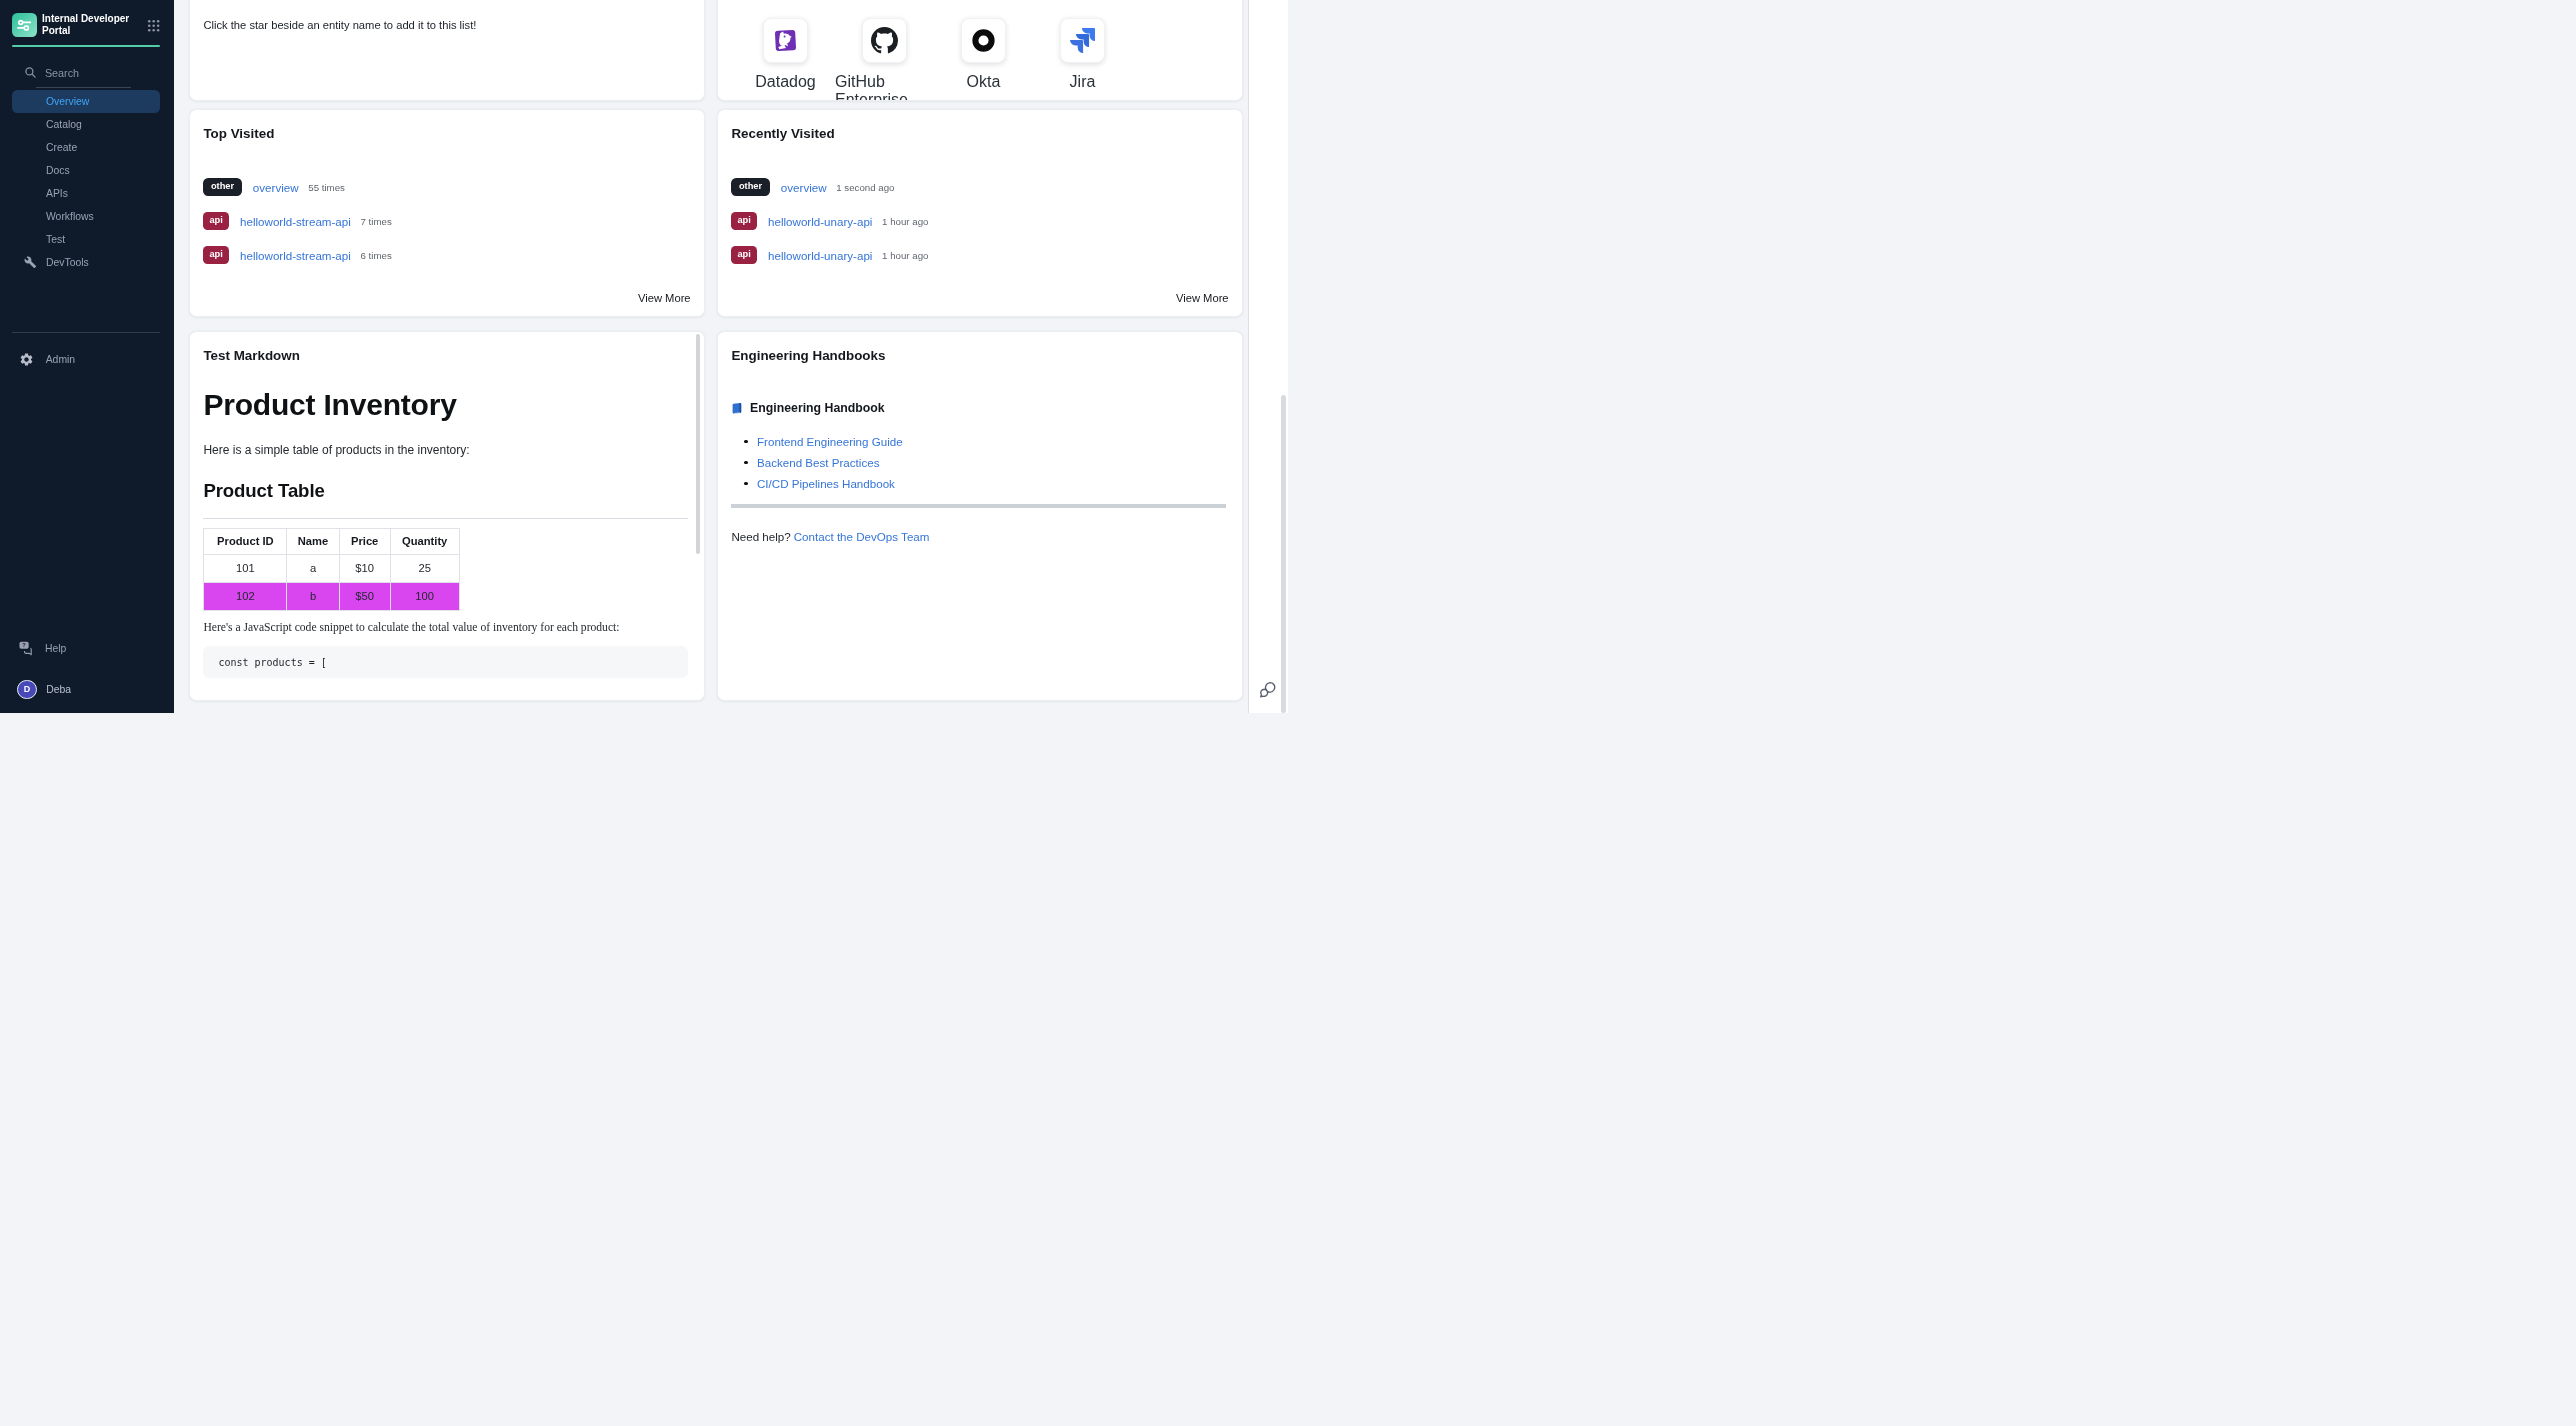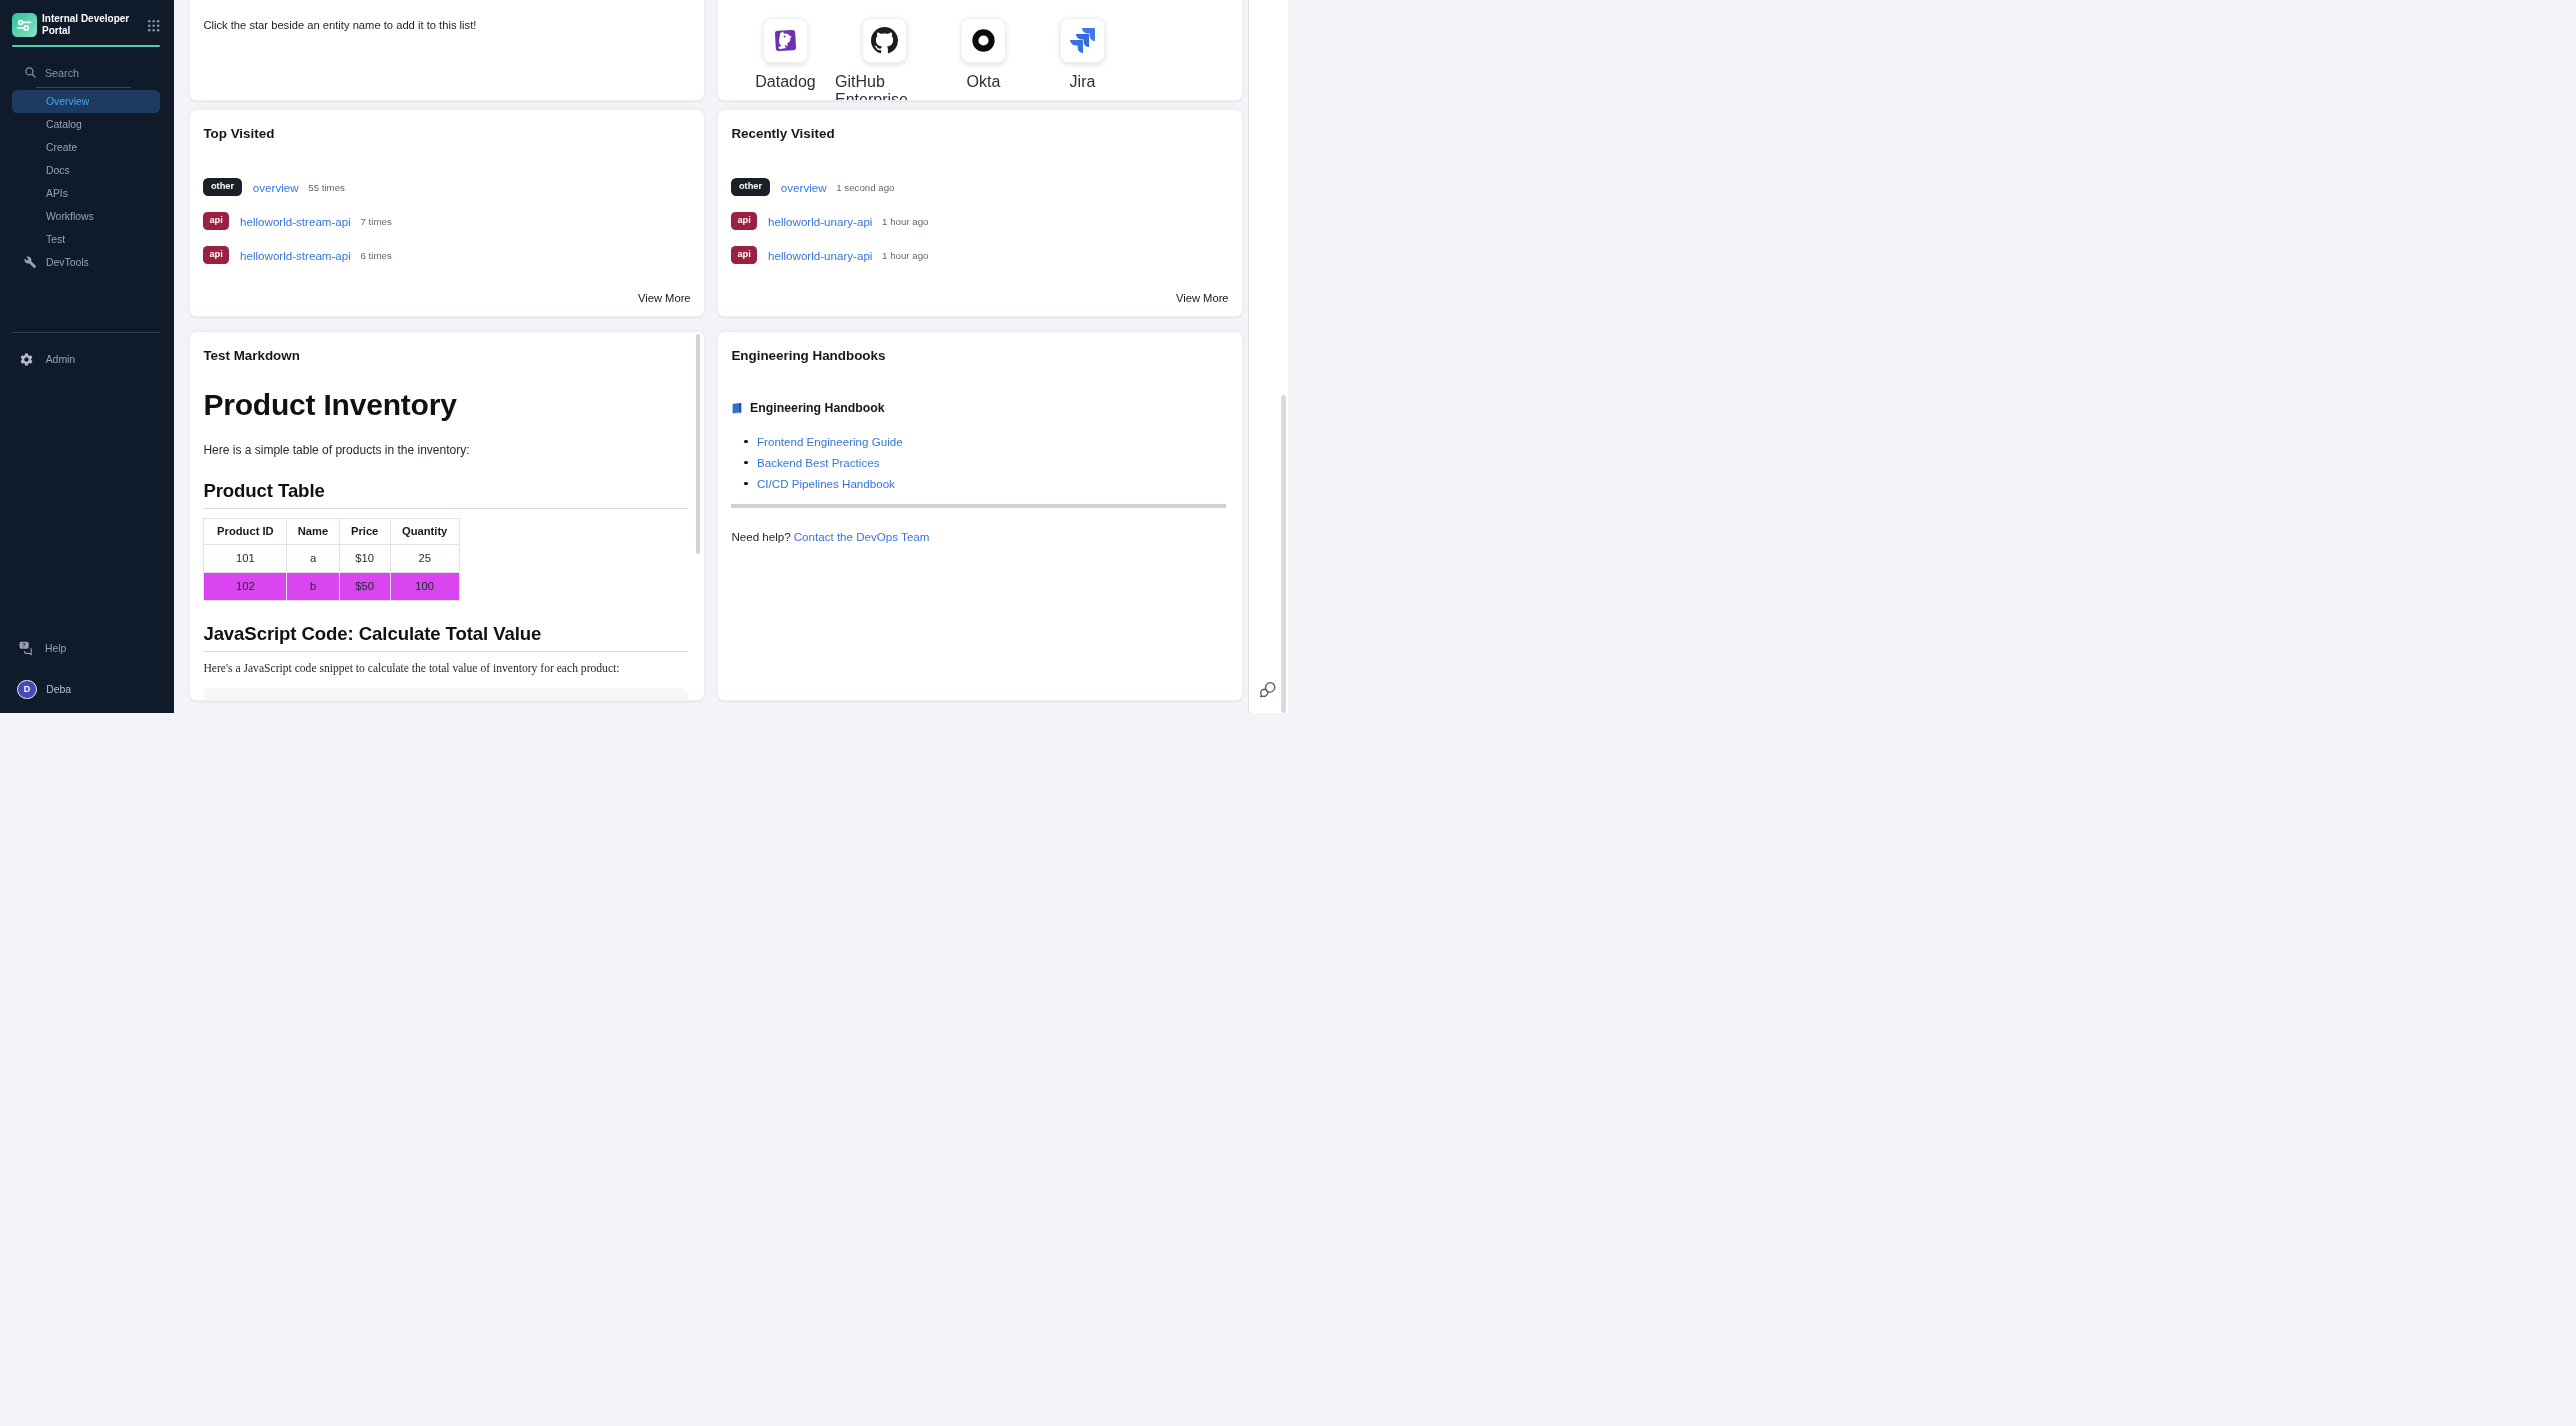--- a/index.html
+++ b/index.html
@@ -62,21 +62,21 @@
   .badge.api { background:#9b2143; border-radius:4.5px; padding:4.5px 6px; }
   .visit-link { margin-left:11.2px; font-size:11.6px; color:#3575d8; text-decoration:none; cursor:pointer; }
   .visit-meta { margin-left:9.7px; font-size:9.7px; color:#61666f; }
   .view-more { position:absolute; right:13.4px; bottom:12px; font-size:11.2px; color:#15181d; cursor:pointer; }
 
   
   .md-body { position:absolute; left:13.4px; right:16.4px; top:40px; color:#24292f; }
   .md-h1 { margin-top:16.4px; font-size:30px; font-weight:700; color:#0f1215; letter-spacing:-0.2px; }
   .md-p  { margin-top:21px; font-size:12px; color:#24292f; }
   .md-h2 { margin-top:22.4px; font-size:18.6px; font-weight:700; color:#0f1215; letter-spacing:-0.1px;
-           padding-bottom:6px; border-bottom:0.7px solid #d8dbdf; }
+           padding-bottom:16px; border-bottom:0.7px solid #d8dbdf; }
   .md-table { margin-top:9px; border-collapse:collapse; }
   .md-table th, .md-table td { border:0.7px solid #dfe2e6; font-size:11.2px; text-align:center; padding:0 10.4px; }
   .md-table th { height:26px; font-weight:700; color:#16191e; }
   .md-table td { height:28px; color:#24292f; }
   .md-table tr.alt td { background:#d946ef; }
   .md-p2 { margin-top:8px; font-size:11.6px; line-height:18.6px; color:#24292f; width:492px;font-family:Liberation Serif, serif; }
   .code-block { margin-top:9px; background:#f6f7f8; border-radius:6px; padding:9px 15px; }
   .code-block code { font-family:"DejaVu Sans Mono", monospace; font-size:10px; color:#1f242b; white-space:pre; }
   .inner-scroll { position:absolute; right:3.7px; top:1.5px; width:4.5px; height:220px; border-radius:2.2px; background:#d2d4d8; cursor:pointer; }
 
@@ -317,21 +317,20 @@
             <td>25</td>
           </tr>
           <tr class="alt">
             <td>102</td>
             <td>b</td>
             <td>$50</td>
             <td>100</td>
           </tr>
         </tbody>
       </table>
-      <h2 class="md-h2">JavaScript Code: Calculate Total Value</h2>
       <p class="md-p2">Here's a JavaScript code snippet to calculate the total value of inventory for each product:</p>
       <div class="code-block">
         <code>const products = [</code>
       </div>
     </div>
     <div class="inner-scroll"></div>
   </section>
 
   <section class="card c-r3r">
     <div class="card-title">Engineering Handbooks</div>

